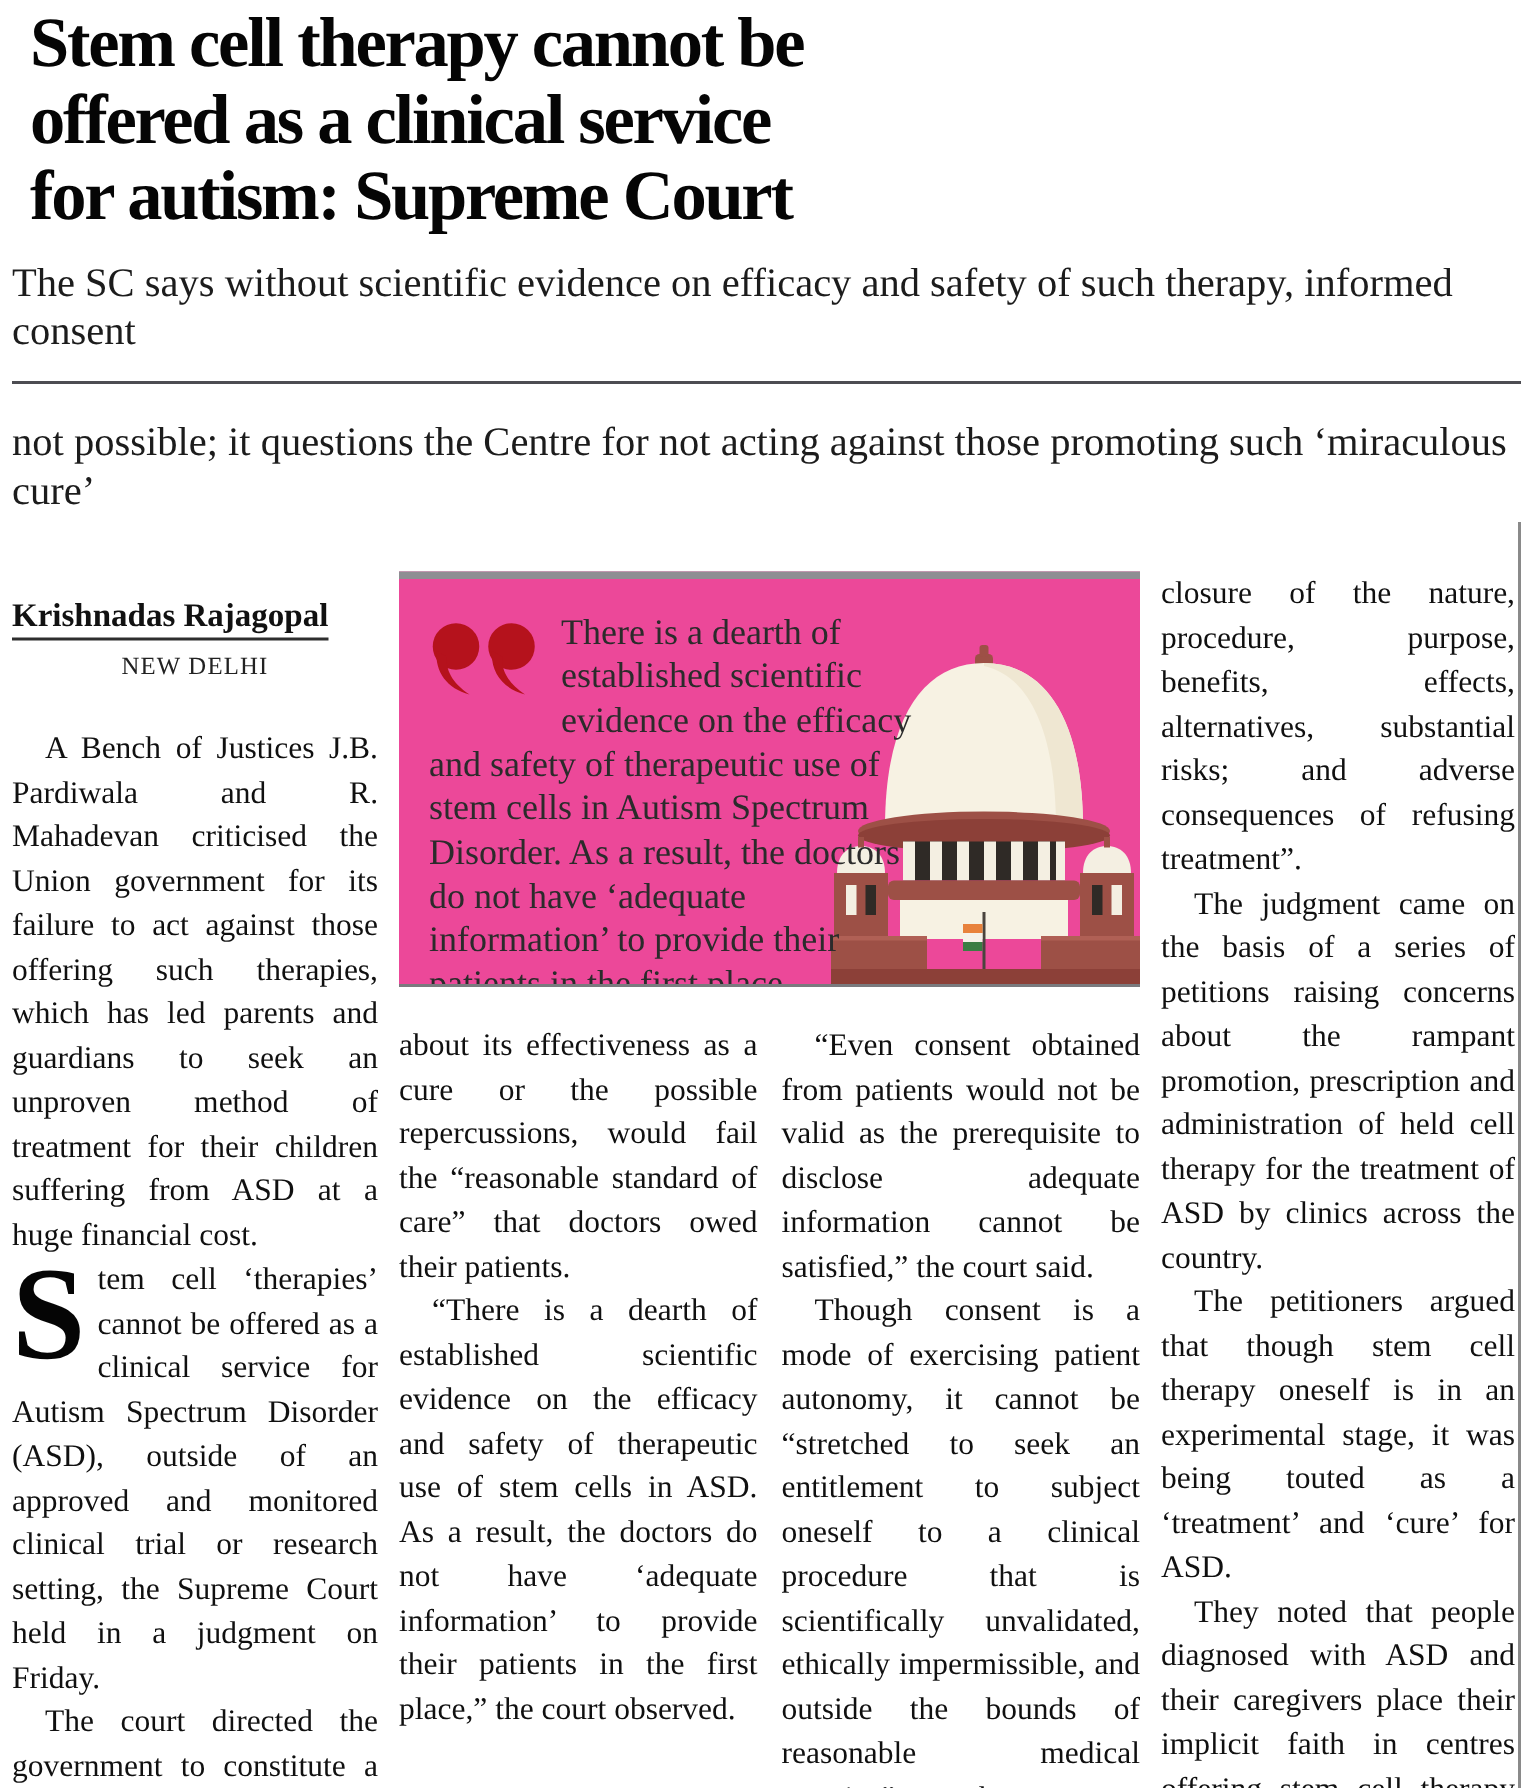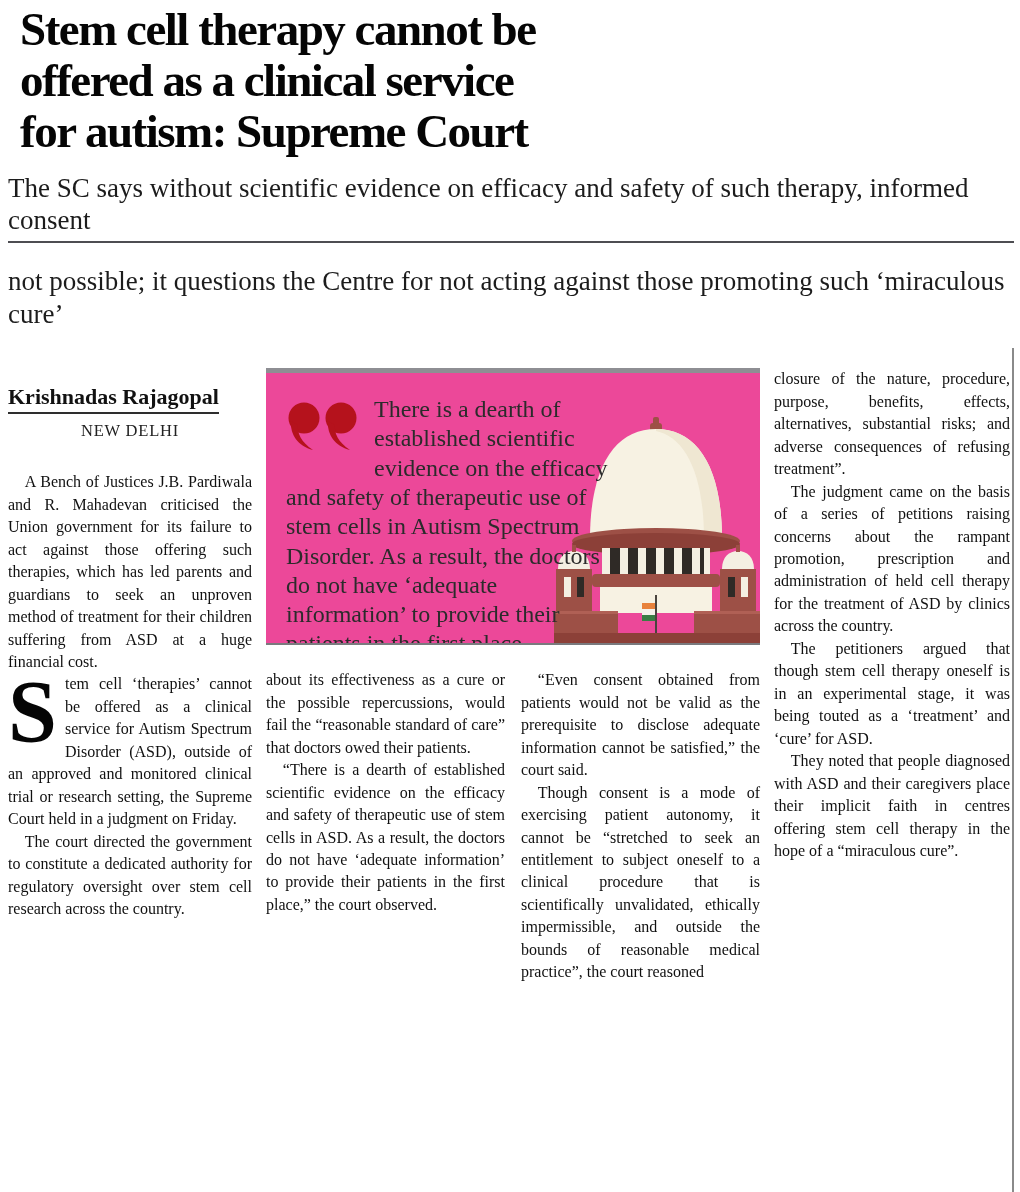--- a/index.html
+++ b/index.html
@@ -4,34 +4,34 @@
 <style>
   html,body{margin:0;padding:0;background:#ffffff;}
   body{width:1020px;height:1192px;overflow:hidden;position:relative;
        font-family:"Liberation Serif", serif;color:#0f0f0f;}
   .page{padding:4px 6px 0 8px;position:relative;height:1188px;overflow:hidden;}
 
   .headline{font-size:47px;font-weight:bold;line-height:1.09;letter-spacing:-1.5px;
             margin:0 0 14px 12px;white-space:pre-line;color:#050505;}
 
   .standfirst{font-size:27px;line-height:1.2;color:#1c1c1c;margin:6px 0 0 0;}
-  .standfirst .sf1{display:block;border-bottom:2px solid #4d4d52;padding-bottom:5px;}
+  .standfirst .sf1{display:block;border-bottom:2px solid #4d4d52;padding-bottom:18px;}
   .standfirst .sf2{display:block;margin-top:22px;}
 
   .main{display:flex;gap:14px;margin-top:38px;}
   .col1{width:244px;flex:none;}
   .mid{width:494px;flex:none;}
   .col4{width:236px;flex:none;}
 
   .byline-block{margin-bottom:30px;margin-top:16px;}
   .byline{font-size:22px;font-weight:bold;display:inline-block;
           border-bottom:2px solid #2e2e2e;padding-bottom:2px;color:#111;}
   .dateline{font-size:16.5px;letter-spacing:0.8px;margin-top:7px;color:#222;text-align:center;}
 
-  p.body-p{font-size:16px;line-height:1.405;text-align:justify;margin:0;color:#101010;}
+  p.body-p{font-size:21px;line-height:1.405;text-align:justify;margin:0;color:#101010;}
   p.body-p.indent{text-indent:1.05em;}
   p.dropcap::first-letter{float:left;font-size:88px;line-height:0.76;font-weight:bold;
           padding:6px 8px 0 0;color:#050505;}
 
   .quote-box{position:relative;background:#ec4899;border-top:5px solid #8e8e93;
              border-bottom:2px solid #7a7a7e;height:277px;overflow:hidden;
              box-sizing:border-box;margin-bottom:24px;}
   .qb-inner{padding:22px 16px 0 20px;position:relative;z-index:2;}
   .quote-icon{float:left;margin:6px 12px 4px 0;}
   .quote-text{font-size:24px;line-height:1.22;color:#2b2b2b;margin:0;max-width:330px;}

